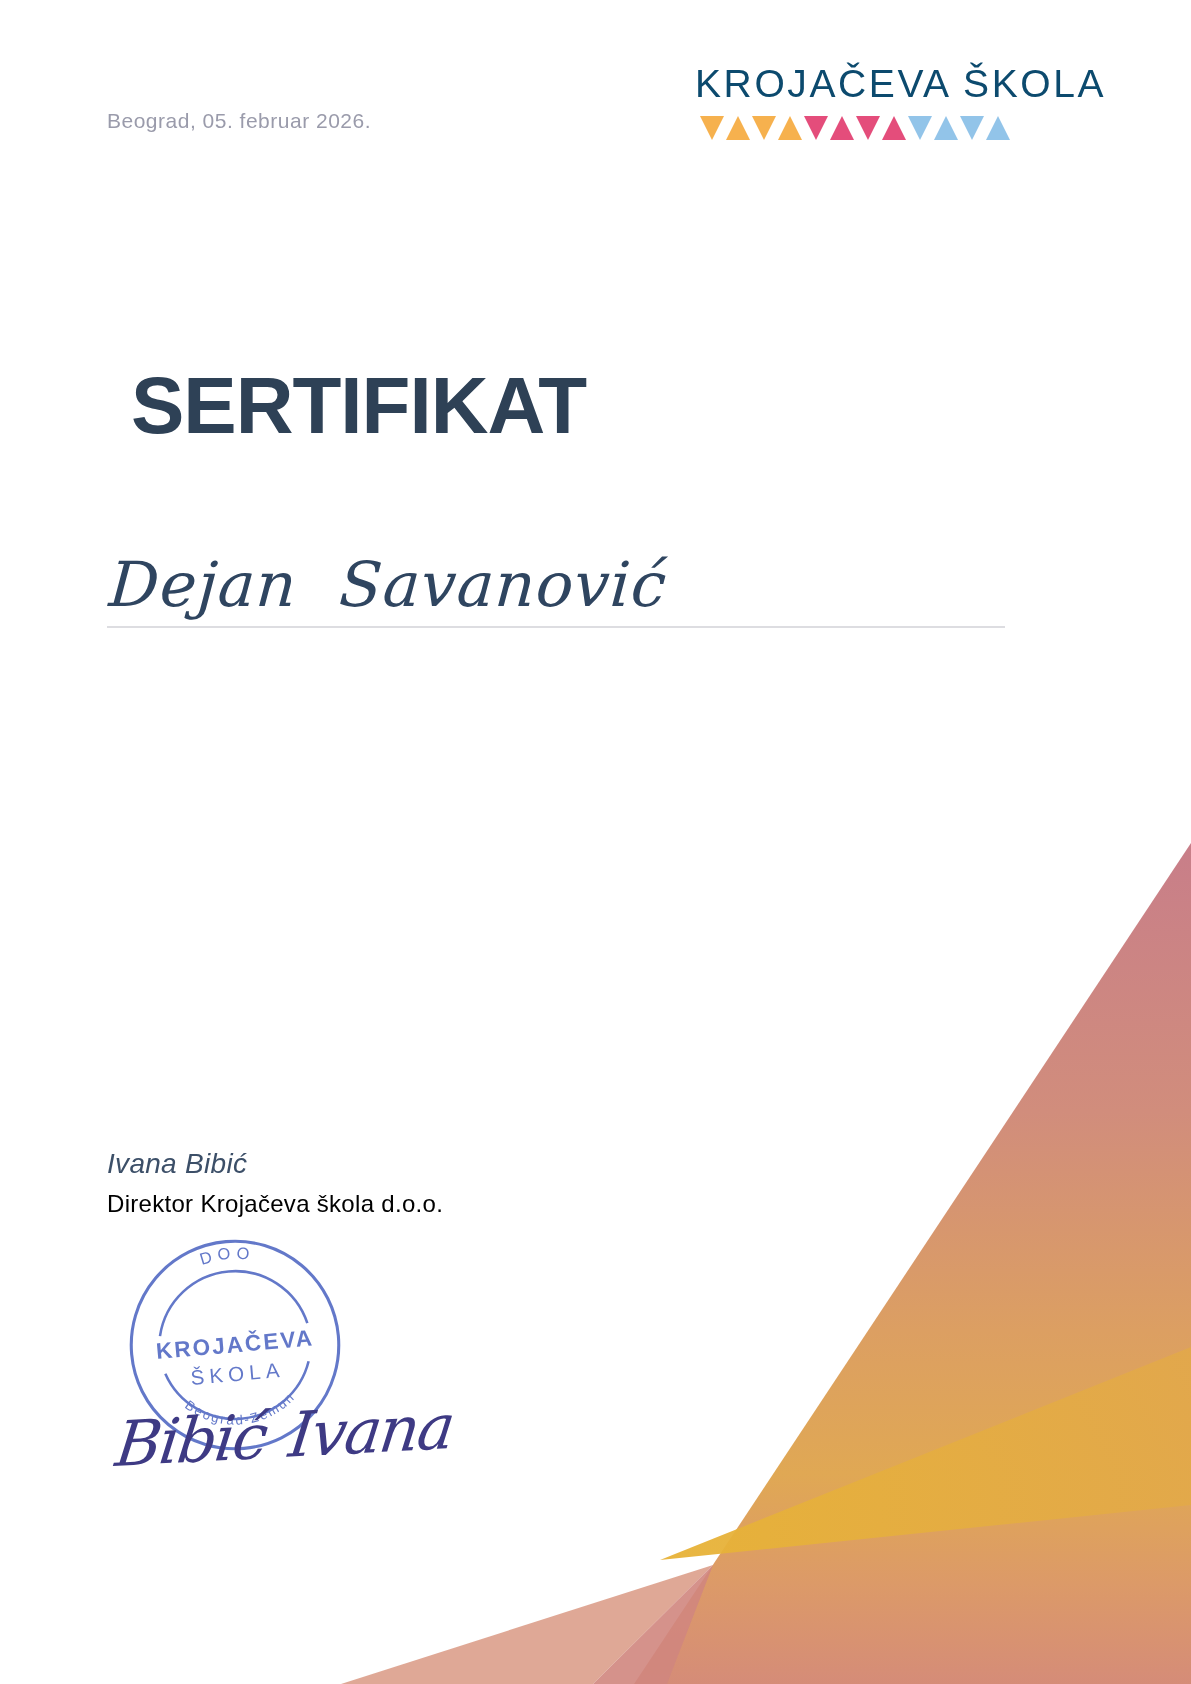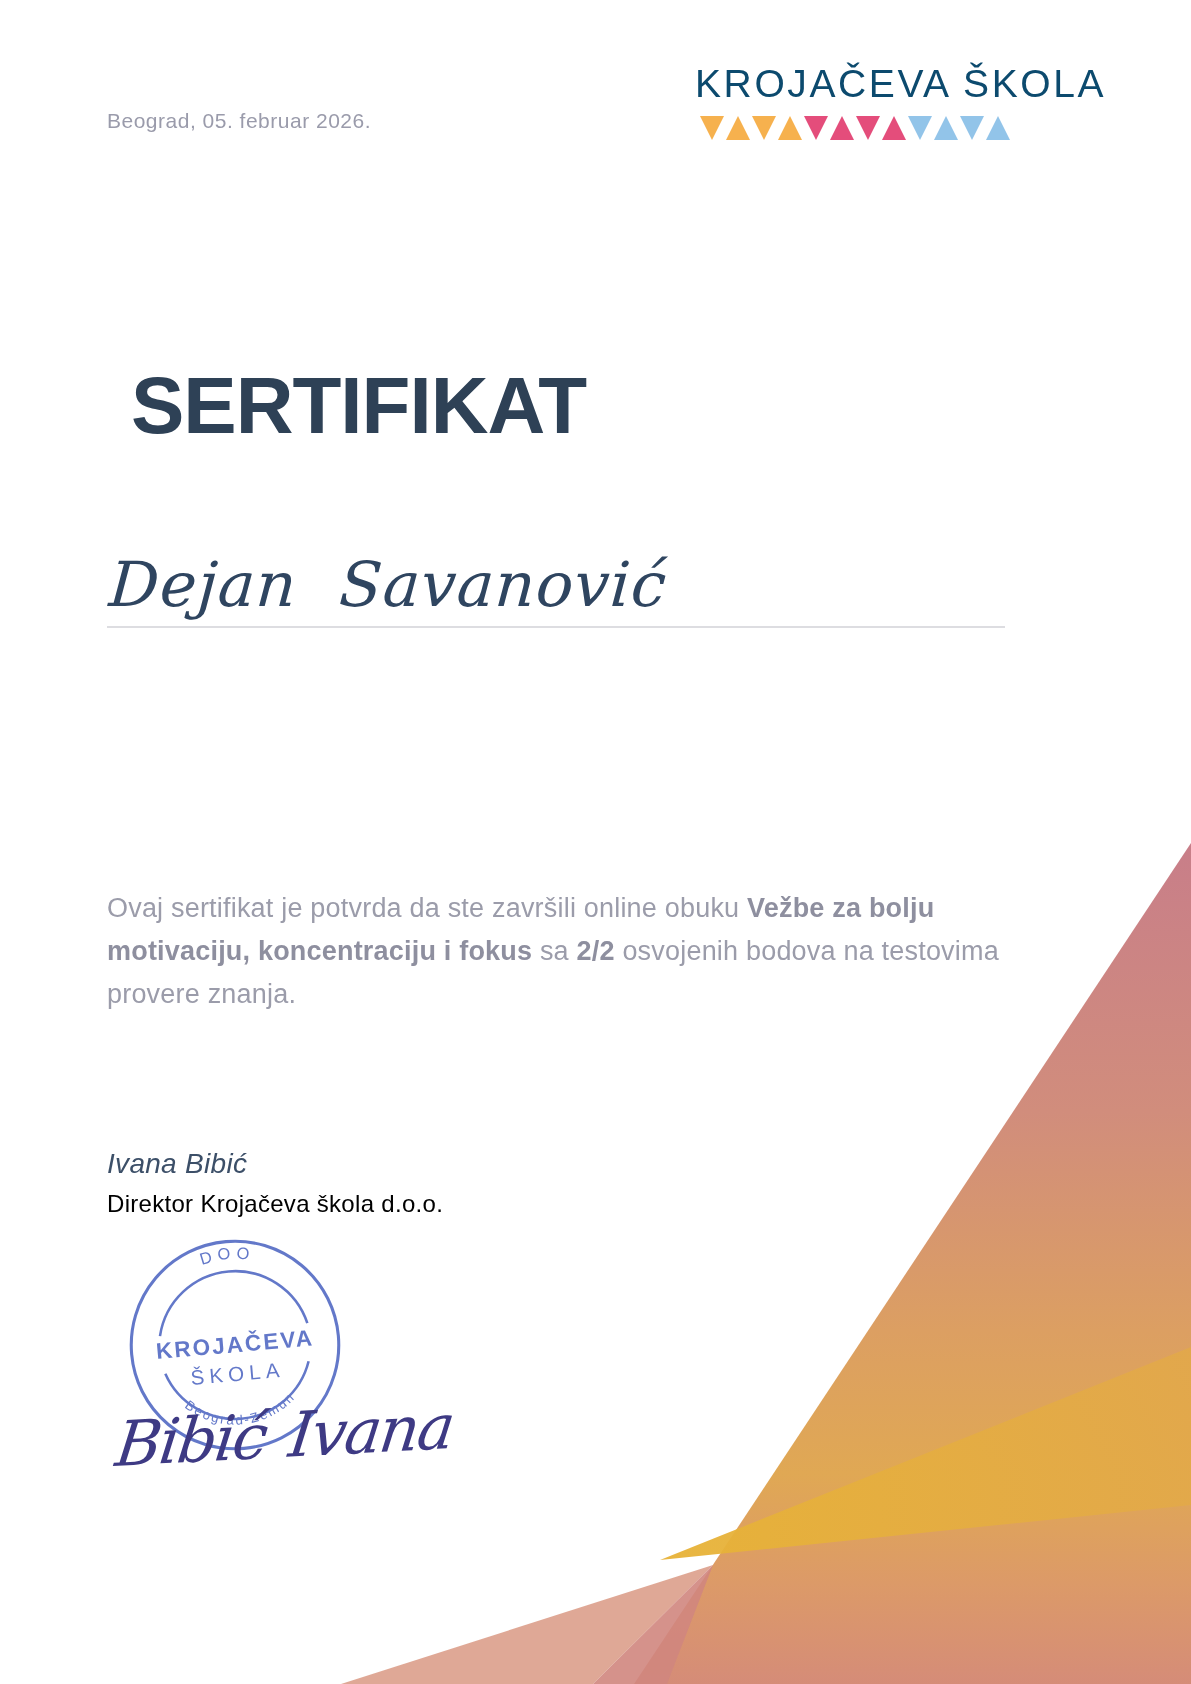--- a/index.html
+++ b/index.html
@@ -126,21 +126,20 @@
         <polygon points="287,25 311,25 299,1" fill="#92c4e9"></polygon>
       </svg>
     </div>
 
     <div class="title">SERTIFIKAT</div>
 
     <div class="recipient">Dejan Savanović</div>
     <div class="name-line"></div>
 
 
-    <p class="body-text"><span>Ovaj sertifikat je potvrda da ste završili online obuku </span><b>Vežbe za bolju motivaciju, koncentraciju i fokus</b><span> sa  </span><b>2/2</b><span>  osvojenih bodova na testovima provere znanja.</span></p>
 
     <div class="sig-name">Ivana Bibić</div>
     <div class="sig-title">Direktor Krojačeva škola d.o.o.</div>
 
     <svg class="stamp" viewBox="0 0 220 220" aria-hidden="true">
       <g transform="rotate(-5 110 110)" fill="none" stroke="#4e66c2">
         <circle cx="110" cy="110" r="101" stroke-width="3"></circle>
         <path d="M 38 95 A 74 74 0 0 1 182 95" stroke-width="2.5"></path>
         <path d="M 40 132 A 74 74 0 0 0 180 132" stroke-width="2.5"></path>
         <path id="stampTopArc" d="M 26 110 A 84 84 0 0 1 194 110" stroke="none"></path>

